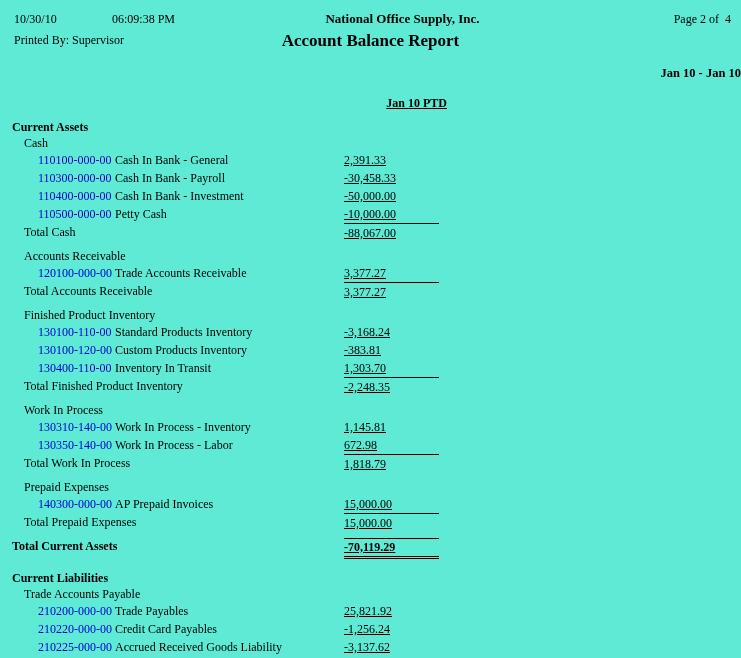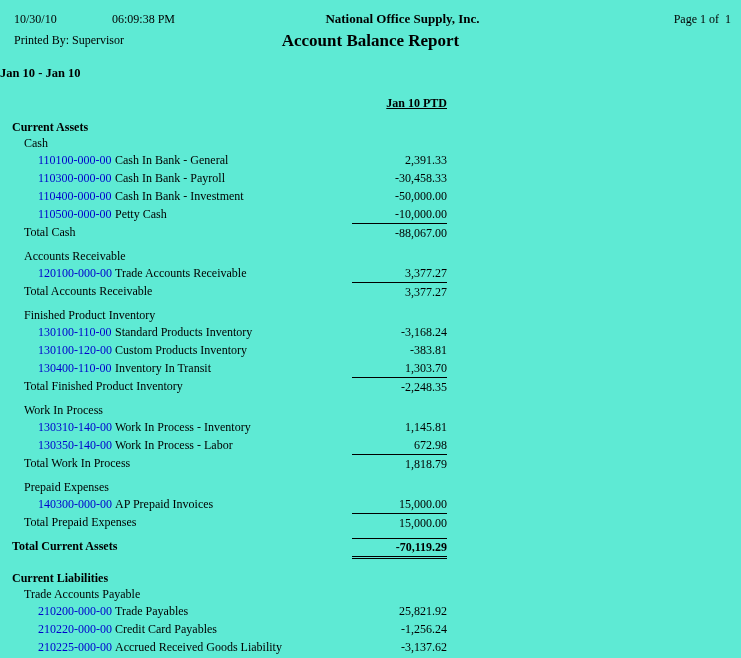--- a/index.html
+++ b/index.html
@@ -14,46 +14,46 @@
     color: #000000;
     overflow: hidden;
   }
   .hdr { position: absolute; top: 0; left: 0; width: 100%; height: 118px; }
   .h-date { position: absolute; left: 14px; top: 12px; }
   .h-time { position: absolute; left: 81px; top: 12px; margin-left: 31px; }
   .h-company { position: absolute; left: 0; top: 11px; width: 100%; text-align: center; font-weight: bold; font-size: 13px; margin-left: 32px; }
   .h-page { position: absolute; right: 10px; top: 12px; white-space: pre; }
   .h-printedby { position: absolute; left: 14px; top: 33px; }
   .h-title { position: absolute; left: 0; top: 31px; width: 100%; text-align: center; font-weight: bold; font-size: 17px; }
-  .h-period { position: absolute; left: 0; top: 66px; width: 100%; text-align: left; font-weight: bold; font-size: 12.5px; }
+  .h-period { position: absolute; left: 0; top: 66px; width: 100%; text-align: right; font-weight: bold; font-size: 12.5px; }
   .h-col { position: absolute; right: 294px; top: 96px; font-weight: bold; text-decoration: underline; }
 
   .body { position: absolute; left: 12px; top: 119px; width: 435px; }
   .row { position: relative; height: 18px; line-height: 18px; }
   .section-name { font-weight: bold; height: 16px; line-height: 16px; }
   .group { margin-bottom: 7px; }
   .group-name { height: 16px; line-height: 16px; padding-left: 12px; }
   .acct-num { position: absolute; left: 26px; color: var(--link-color, #0000cc); cursor: pointer; }
   .acct-desc { position: absolute; left: 103px; white-space: nowrap; }
-  .amt { position: absolute; right: 0; width: 95px; text-align: right; }
+  .amt { position: absolute; right: 8px; width: 95px; text-align: left; text-decoration: underline; }
   .total .total-label { position: absolute; left: 12px; white-space: nowrap; }
   .ruled { border-top: 1px solid #000000; }
   .section-total { height: 24px; line-height: 17px; margin-top: 3px; margin-bottom: 8px; }
   .section-total .total-label { position: absolute; left: 0; font-weight: bold; white-space: nowrap; }
   .section-total .amt { font-weight: bold; height: 21px; line-height: 17px; border-bottom: 3px double #000000; }
 </style>
 </head>
 <body>
 
 <div class="page">
   <div class="hdr">
     <span class="h-date">10/30/10</span>
     <span class="h-time">06:09:38 PM</span>
     <div class="h-company">National Office Supply, Inc.</div>
-    <div class="h-page">Page 1 of  1</div>
+    <div class="h-page">Page 2 of  4</div>
     <div class="h-printedby">Printed By: Supervisor</div>
     <div class="h-title">Account Balance Report</div>
     <div class="h-period">Jan 10 - Jan 10</div>
     <div class="h-col">Jan 10 PTD</div>
   </div>
   <div class="body">
       <div class="row section-name">Current Assets</div>
       <div class="group">
         <div class="row group-name">Cash</div>
         <div class="row acct">

